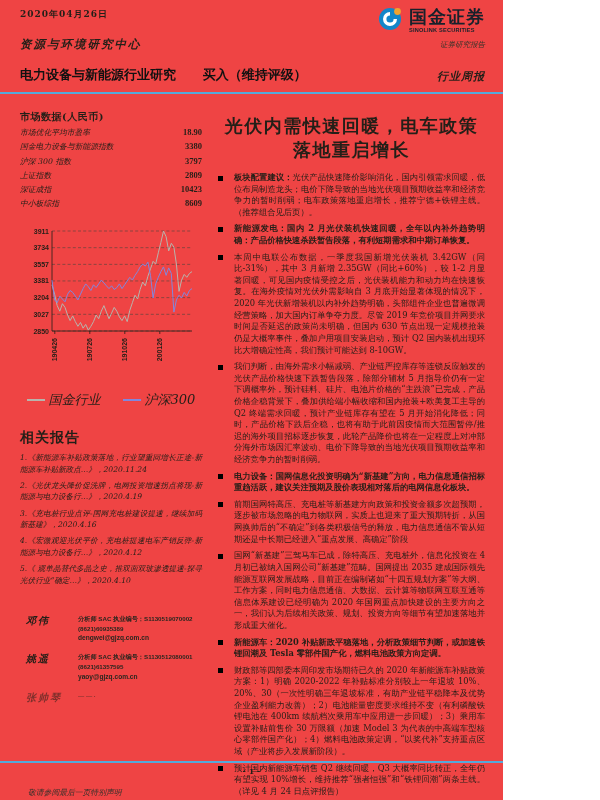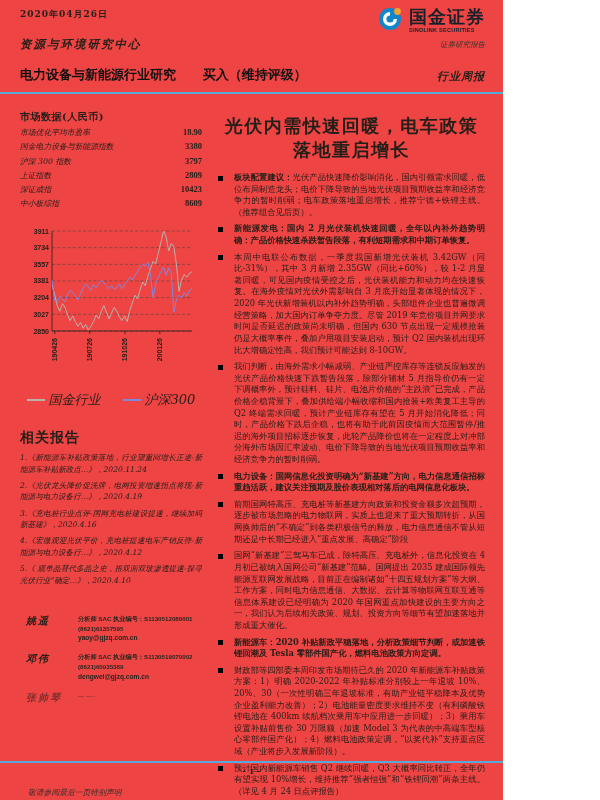--- a/index.html
+++ b/index.html
@@ -178,35 +178,35 @@
 
       <div class="rp-title">相关报告</div>
       <div class="rp-item">1.《新能源车补贴政策落地，行业望重回增长正途-新能源车补贴新政点…》，2020.11.24</div>
       <div class="rp-item">2.《光伏龙头降价促洗牌，电网投资增速拐点将现-新能源与电力设备行…》，2020.4.19</div>
       <div class="rp-item">3.《充电桩行业点评-国网充电桩建设提速，继续加码新基建》，2020.4.16</div>
       <div class="rp-item">4.《宏微观迎光伏平价，充电桩提速电车产销反弹-新能源与电力设备行…》，2020.4.12</div>
       <div class="rp-item">5.《 观单晶替代多晶之史，推双面双玻渗透提速-探寻光伏行业“确定…》，2020.4.10</div>
 
       <div class="contacts">
         <div class="ct-row">
+          <span class="ct-name">邓伟</span>
+          <span class="ct-detail">
+            <span>分析师 SAC 执业编号：S1130519070002</span><br>
+            <span>(8621)60935389</span><br>
+            <span class="email">dengwei@gjzq.com.cn</span>
+          </span>
+        </div>
+        <div class="ct-row">
           <span class="ct-name">姚遥</span>
           <span class="ct-detail">
             <span>分析师 SAC 执业编号：S1130512080001</span><br>
             <span>(8621)61357595</span><br>
             <span class="email">yaoy@gjzq.com.cn</span>
           </span>
         </div>
-        <div class="ct-row">
-          <span class="ct-name">邓伟</span>
-          <span class="ct-detail">
-            <span>分析师 SAC 执业编号：S1130519070002</span><br>
-            <span>(8621)60935389</span><br>
-            <span class="email">dengwei@gjzq.com.cn</span>
-          </span>
-        </div>
         <div class="ct-row ct-blur">
           <span class="ct-name">张帅琴</span>
           <span class="ct-detail">
             <span>— — ·</span>
           </span>
         </div>
       </div>
     </div>
 
     <div class="main">

